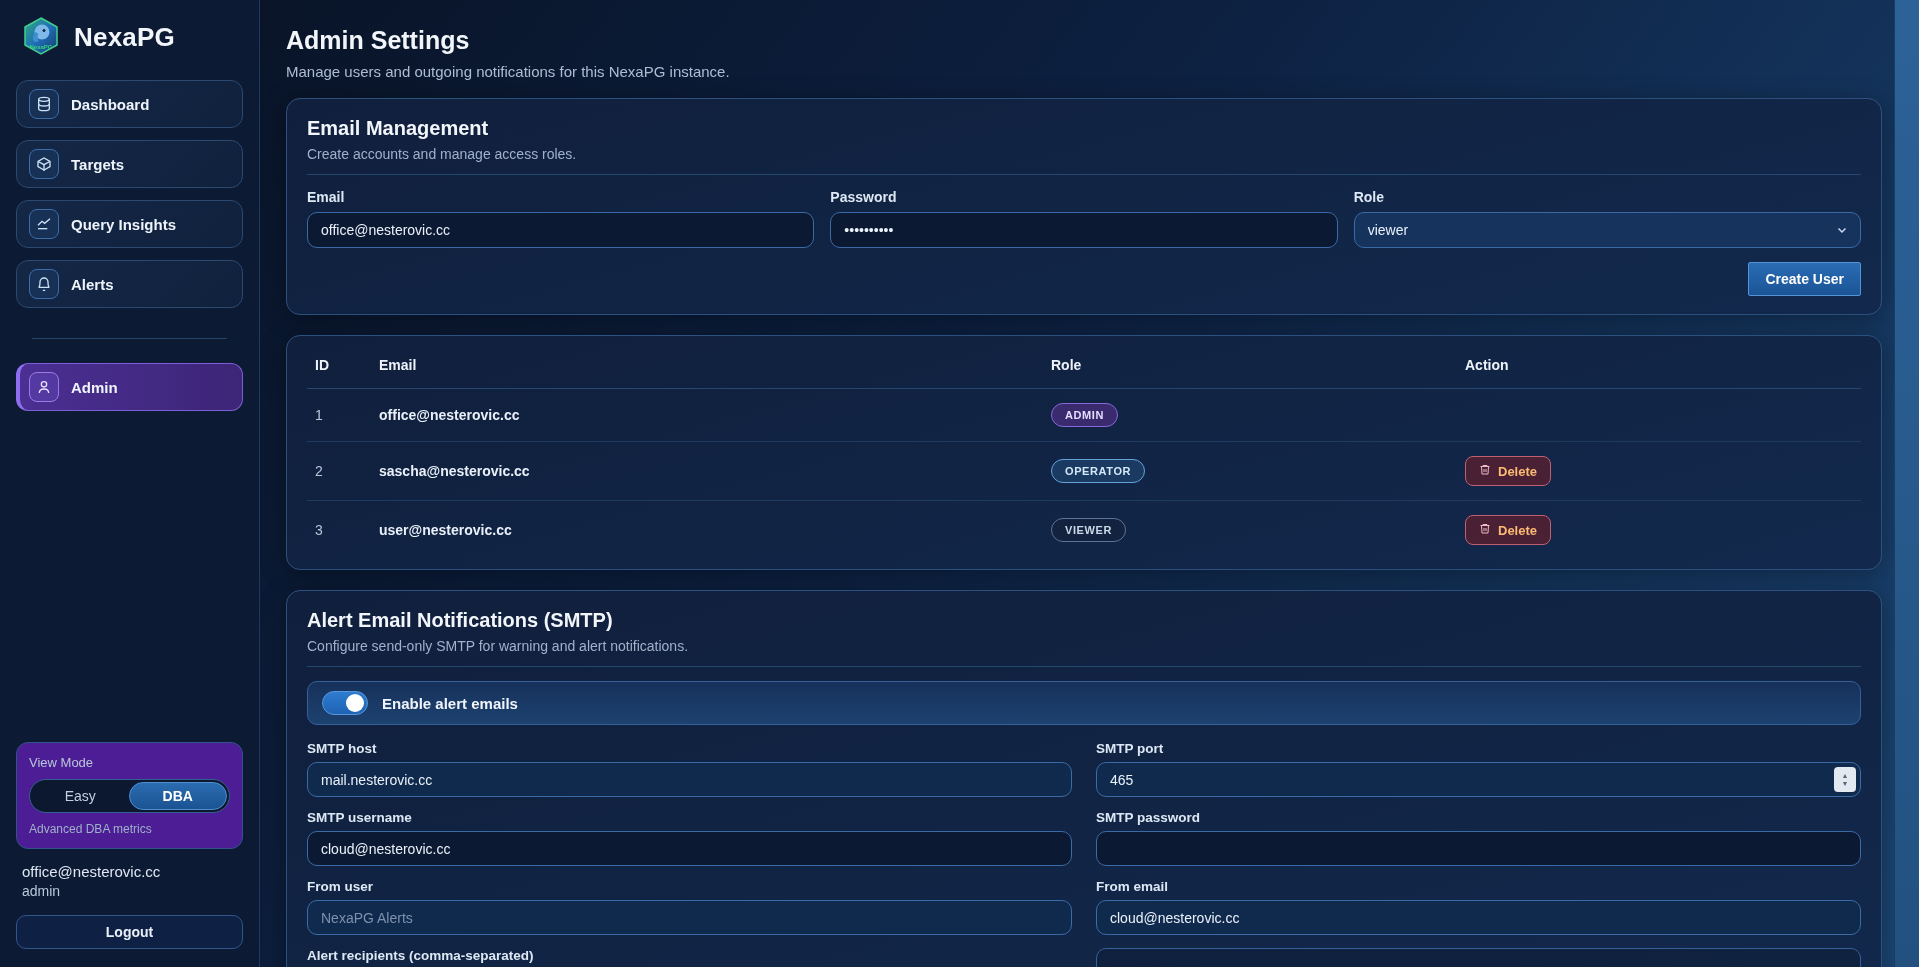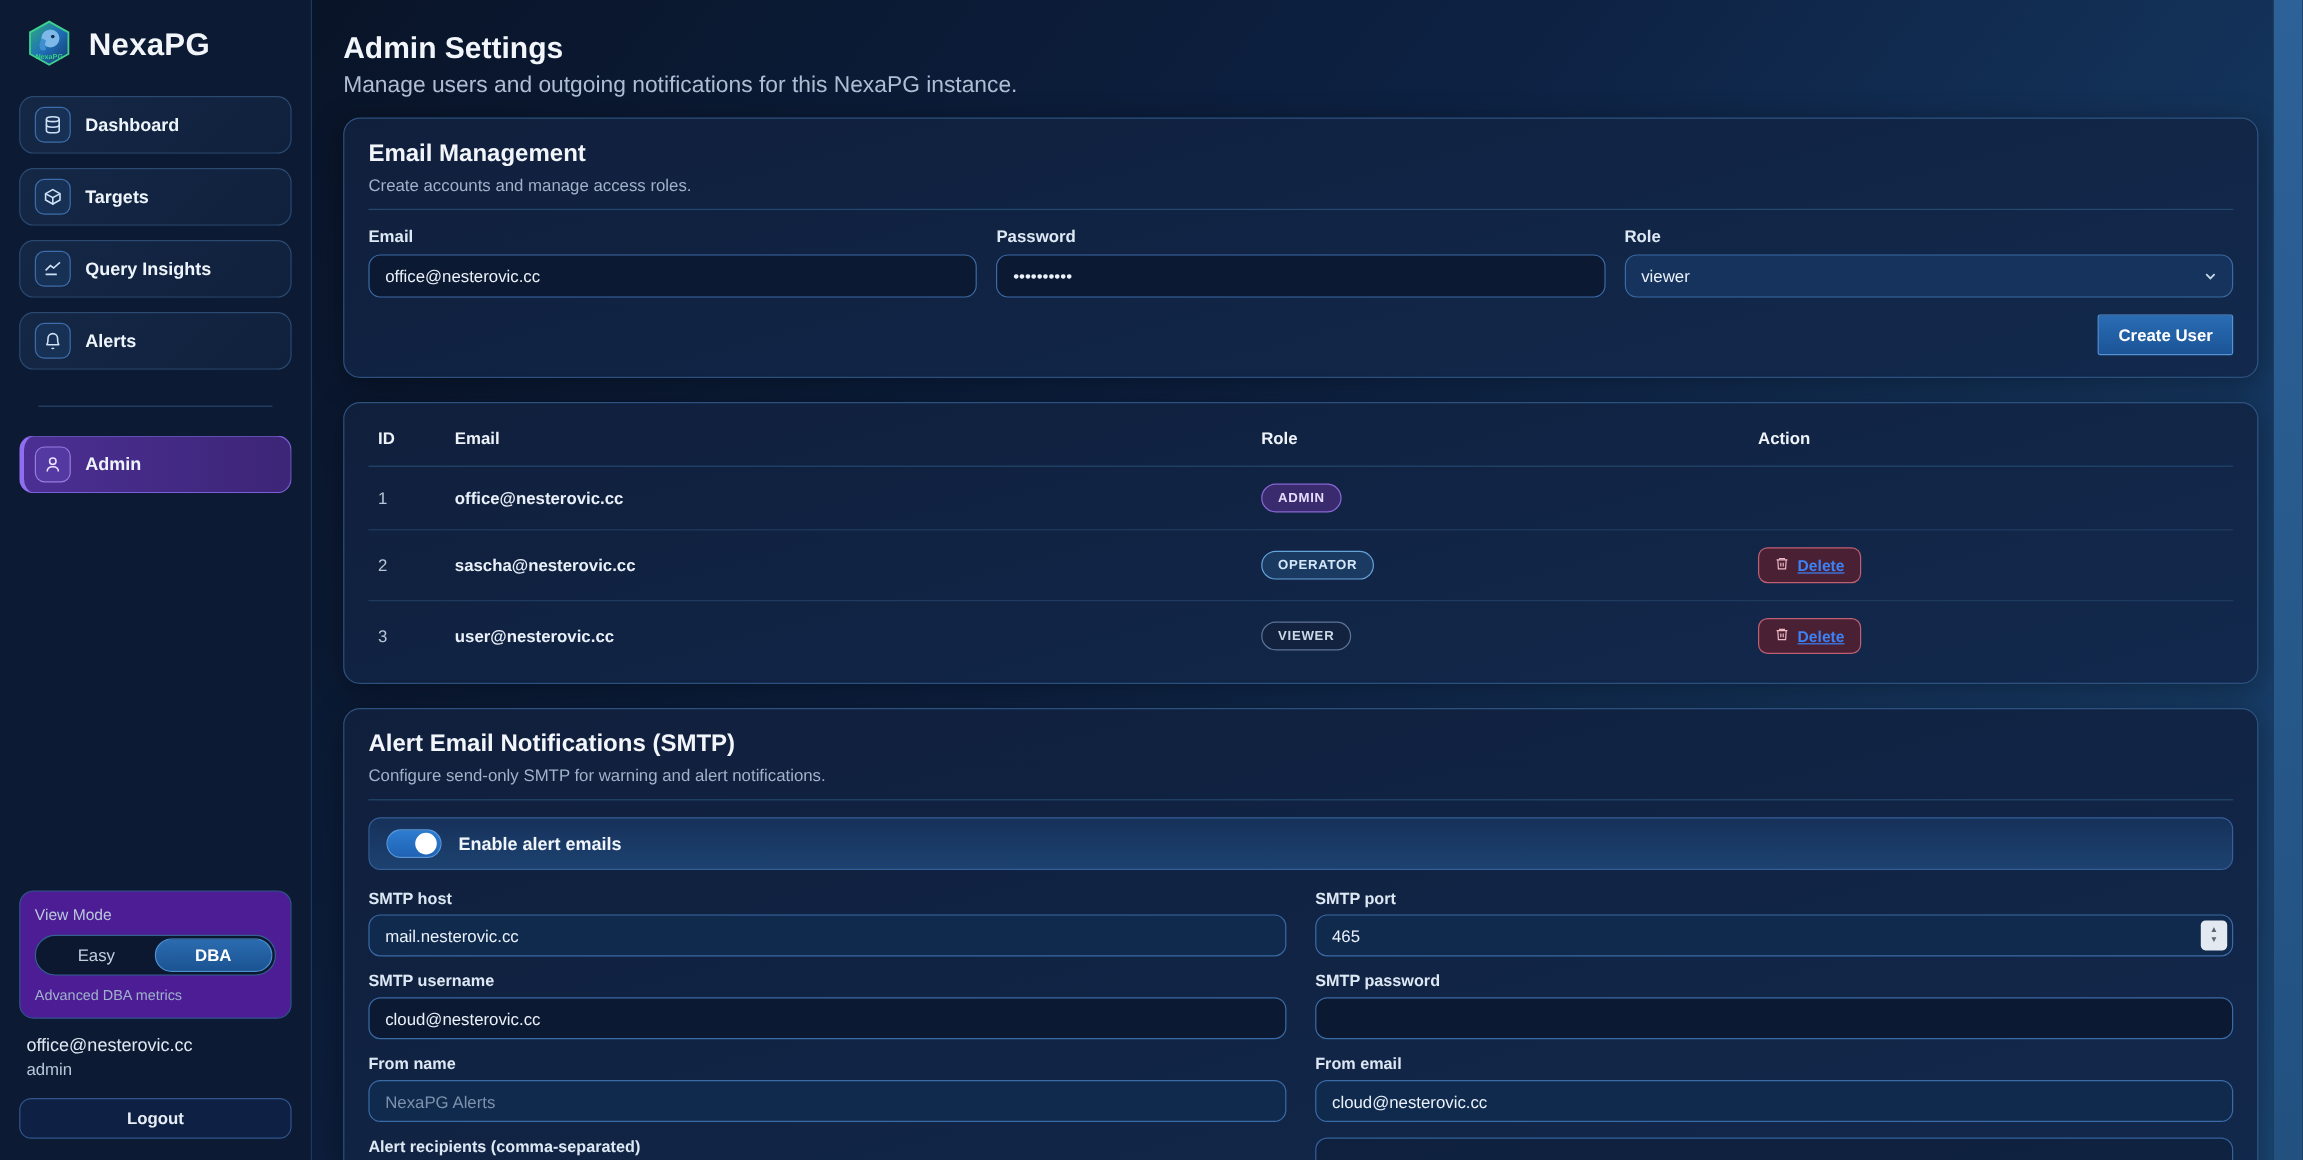--- a/index.html
+++ b/index.html
@@ -79,21 +79,21 @@
     background:linear-gradient(128deg,#091428 0%,#0d2142 42%,#1b4674 100%);
     padding:24px 37px 0 26px;
     overflow:hidden;
   }
   .scrollbar-strip {
     position:absolute; top:0; right:0; bottom:0; width:25px;
     background:linear-gradient(180deg,#2d6298,#225180);
     border-left:1px solid #1a3c60;
   }
   .page-title { font-size:25px; line-height:32px; font-weight:bold; color:#f2f6fb; }
-  .page-subtitle { margin-top:6px; font-size:19px; line-height:20px; color:#aebdd2; }
+  .page-subtitle { margin-top:6px; font-size:15px; line-height:20px; color:#aebdd2; }
 
   .card {
     width:1596px;
     border:1px solid #2d517e; border-radius:14px;
     background:linear-gradient(165deg,#101f3c 0%,#12294d 100%);
     box-shadow:0 4px 24px rgba(0,0,0,.35);
   }
   .card-pad { padding:18px 20px; }
   .card-title { font-size:20px; font-weight:bold; color:#f2f6fb; }
   .card-subtitle { margin-top:6px; font-size:14px; color:#9fb2ca; }
@@ -140,21 +140,21 @@
     display:inline-block; padding:5px 13px; border-radius:999px;
     font-size:11px; font-weight:bold; letter-spacing:.6px;
   }
   .role-badge.admin    { background:#3a2a6e; border:1px solid #8a67d8; color:#e6dcfd; }
   .role-badge.operator { background:#1a3a61; border:1px solid #64a3d9; color:#d4e8fa; }
   .role-badge.viewer   { background:#13233f; border:1px solid #5d7396; color:#ccd8e8; }
   .delete-btn {
     display:inline-flex; align-items:center; gap:7px;
     padding:6px 13px; border-radius:8px;
     background:#4a2134; border:1px solid #c05e72;
-    color:#3b82f6; font-size:13px; font-weight:bold; font-family:inherit; cursor:pointer;text-decoration:underline;
+    color:#fdba74; font-size:13px; font-weight:bold; font-family:inherit; cursor:pointer;
   }
   .delete-btn svg { color:#eeb9c4; }
 
   
   .smtp-card { margin-top:20px; padding:18px 20px 24px 20px; }
   .enable-row {
     margin-top:14px; height:44px; border-radius:10px;
     border:1px solid #35609a;
     background:linear-gradient(180deg,#16315a,#1d4270);
     display:flex; align-items:center; gap:14px; padding:0 14px;
@@ -389,21 +389,21 @@
       </div>
       <div>
         <label class="field-label">SMTP username</label>
         <input class="text-input dark" type="text" value="cloud@nesterovic.cc" style="">
       </div>
       <div>
         <label class="field-label">SMTP password</label>
         <input class="text-input dark" type="text" value="" style="">
       </div>
       <div>
-        <label class="field-label">From name</label>
+        <label class="field-label">From user</label>
         <input class="text-input" type="text" placeholder="NexaPG Alerts" style="">
       </div>
       <div>
         <label class="field-label">From email</label>
         <input class="text-input" type="text" value="cloud@nesterovic.cc" style="">
       </div>
       <div>
         <label class="field-label">Alert recipients (comma-separated)</label>
 
       </div>

